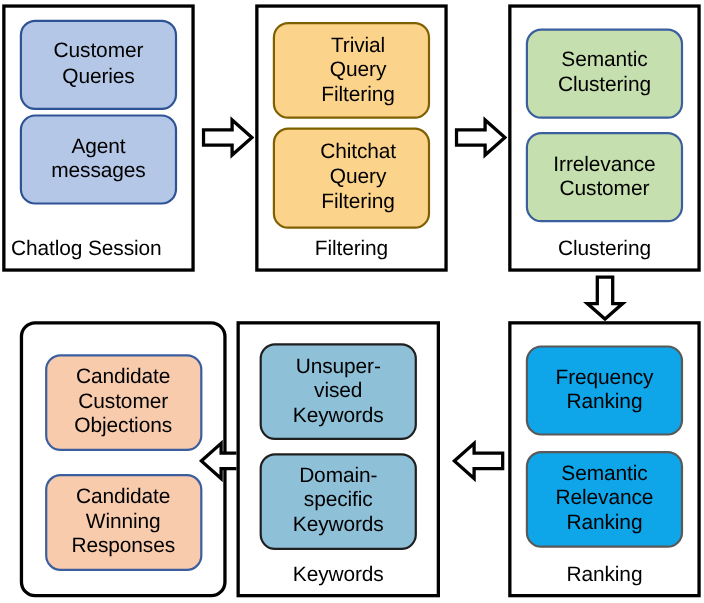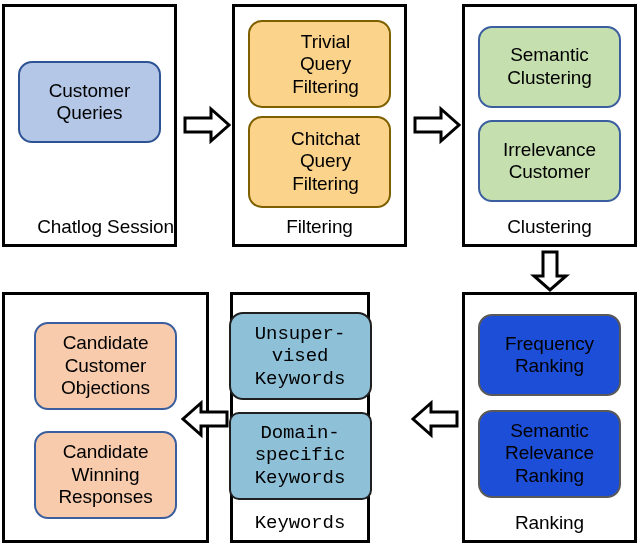--- a/index.html
+++ b/index.html
@@ -46,22 +46,22 @@
     width: 100%;
     box-sizing: border-box;
     font-size: 19px;
     line-height: 22px;
     text-align: center;
     padding: 1px 0 6px 0;
     white-space: nowrap;
     letter-spacing: -0.1px;
   }
   .panel-label.left-align {
-    text-align: right;
-    padding-left: 18px;
+    text-align: left;
+    padding-left: 5px;
     margin-top: 24px;
   }
 
   
   .card {
     box-sizing: border-box;
     border-radius: 14px;
     display: flex;
     align-items: center;
     justify-content: center;
@@ -71,37 +71,39 @@
     padding: 2px 4px;
     white-space: pre-line;
     letter-spacing: -0.1px;
   }
 
   .card.blue      { background: #b4c7e7; border: 2px solid #2e5394; }
   .card.orange    { background: #fcd38a; border: 2px solid #7f6000; padding-left: 16px; }
   .card.green     { background: #c5dfae; border: 2px solid #3b5f9e; }
   .card.peach     { background: #f8cbad; border: 2px solid #3b5f9e; }
   .card.steelblue { background: #8ec0d8; border: 2px solid #1f1f1f; }
-  .card.gray      { background: #1d4ed8; border: 2px solid #595959; }
+  .card.gray      { background: #0ea5e9; border: 2px solid #595959; }
 
   
   .arrow {
     position: absolute;
   }
   .arrow svg { display: block; }
 </style>
 </head>
 <body>
 
 <div id="canvas">
 
   <div class="panel" style="left:2px; top:4px; width:175px; height:243px;">
     <div class="panel-cards">
       <div class="card blue" style="width:143px; height:82px;">Customer
 Queries</div>
+      <div class="card blue" style="width:143px; height:82px;">Agent
+messages</div>
     </div>
     <div class="panel-label left-align">Chatlog Session</div>
   </div>
 
   <div class="arrow" style="left:183px; top:105px;">
     <svg width="48" height="40" viewBox="0 0 48 40">
       <polygon points="2,13 28,13 28,4 46,20 28,36 28,27 2,27" fill="#ffffff" stroke="#000000" stroke-width="3" stroke-linejoin="miter"></polygon>
     </svg>
   </div>
 
@@ -132,43 +134,43 @@
     </div>
     <div class="panel-label">Clustering</div>
   </div>
 
   <div class="arrow" style="left:530px; top:250px;">
     <svg width="40" height="42" viewBox="0 0 40 42">
       <polygon points="13,2 27,2 27,26 36,26 20,40 4,26 13,26" fill="#ffffff" stroke="#000000" stroke-width="3" stroke-linejoin="miter"></polygon>
     </svg>
   </div>
 
-  <div class="panel" style="left:2px; top:292px; width:207px; height:251px;">
+  <div class="panel" style="left:18px; top:292px; width:188px; height:251px;border-radius:14px;">
     <div class="panel-cards">
       <div class="card peach" style="width:143px; height:88px;">Candidate
 Customer
 Objections</div>
       <div class="card peach" style="width:143px; height:88px;">Candidate
 Winning
 Responses</div>
     </div>
   </div>
 
   <div class="arrow" style="left:181px; top:398px;">
     <svg width="48" height="42" viewBox="0 0 48 42">
       <polygon points="46,14 20,14 20,5 2,21 20,37 20,28 46,28" fill="#ffffff" stroke="#000000" stroke-width="3" stroke-linejoin="miter"></polygon>
     </svg>
   </div>
 
-  <div class="panel" style="left:230px; top:292px; width:140px; height:251px;font-family:Liberation Mono, monospace;">
+  <div class="panel" style="left:215px; top:292px; width:185px; height:251px;">
     <div class="panel-cards">
       <div class="card steelblue" style="width:143px; height:88px;">Unsuper-
 vised
 Keywords</div>
-      <div class="card steelblue" style="width:143px; height:88px;border-radius:10px;">Domain-
+      <div class="card steelblue" style="width:143px; height:88px;">Domain-
 specific
 Keywords</div>
     </div>
     <div class="panel-label">Keywords</div>
   </div>
 
   <div class="arrow" style="left:411px; top:398px;">
     <svg width="48" height="42" viewBox="0 0 48 42">
       <polygon points="46,14 20,14 20,5 2,21 20,37 20,28 46,28" fill="#ffffff" stroke="#000000" stroke-width="3" stroke-linejoin="miter"></polygon>
     </svg>

